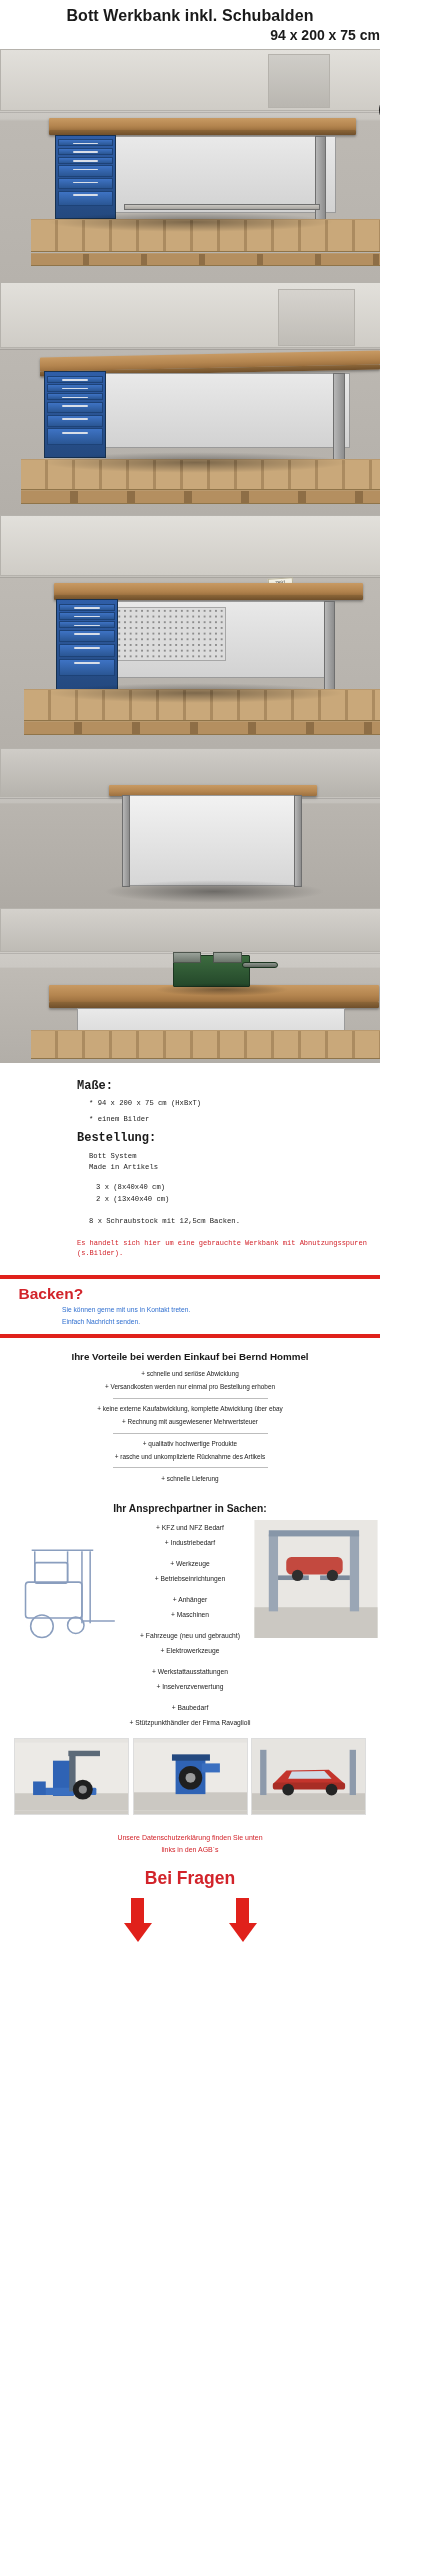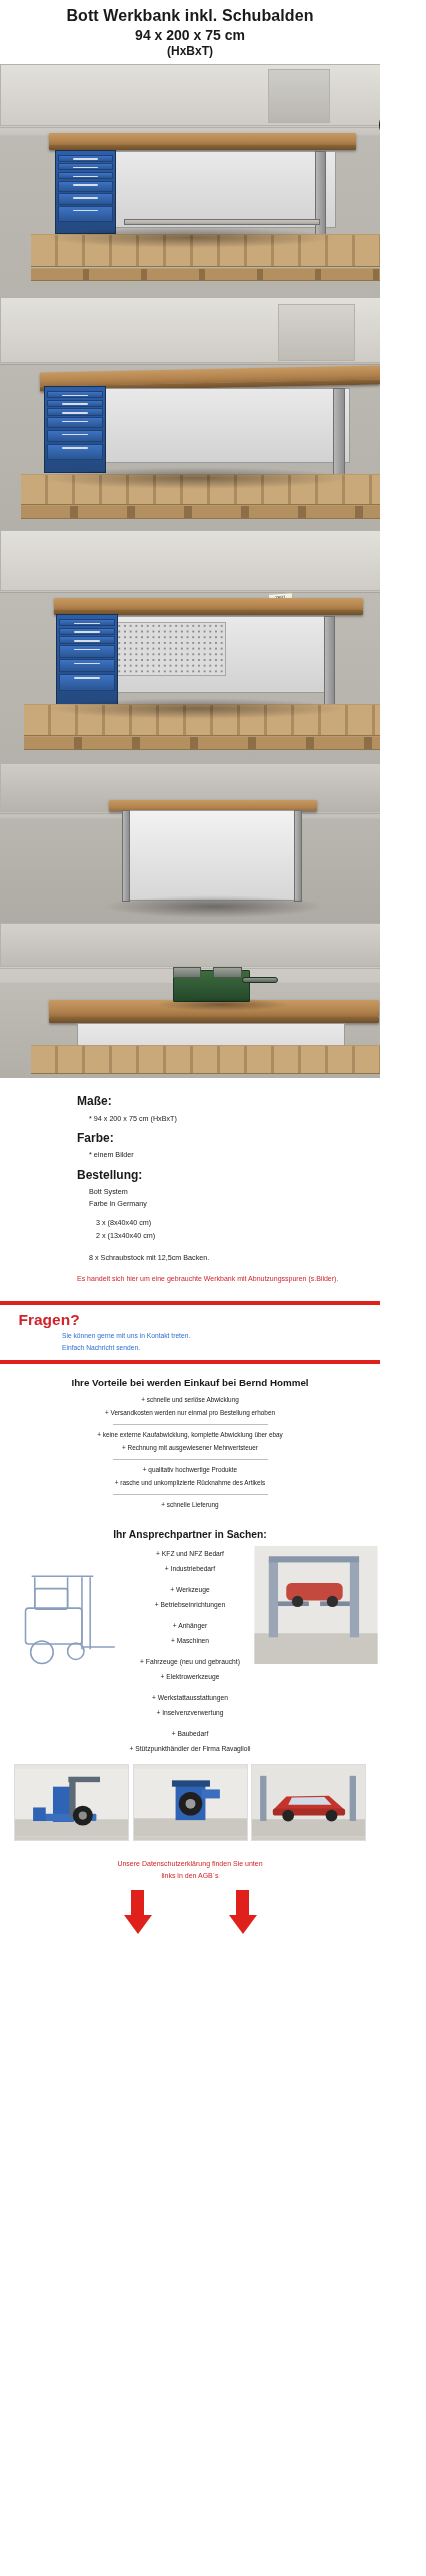--- a/index.html
+++ b/index.html
@@ -30,20 +30,21 @@
     letter-spacing: 0.1px;
     line-height: 1.15;
     color: #1a1a1a;
   }
   .title-sub {
     font-size: 14px;
     font-weight: bold;
     line-height: 1.2;
     color: #1a1a1a;
     margin-top: 1px;
+    text-align: right;
   }
   .title-sub2 {
     font-size: 12px;
     font-weight: bold;
     line-height: 1.2;
     color: #1a1a1a;
     margin-top: 1px;
   }
 
   
@@ -166,20 +167,21 @@
   .tire {
     position: absolute;
     border-radius: 50%;
     background: radial-gradient(circle at 50% 50%, #6a6a6a 0 28%, #2b2b2b 29% 100%);
     border: 0.5px solid #1c1c1c;
   }
 
   
   .specs {
     padding: 9.3px 0 3.1px 0;
+    font-family: Liberation Mono, monospace;
   }
   .spec-head {
     font-size: 12px;
     font-weight: bold;
     color: #1a1a1a;
     padding-left: 77px;
     margin-top: 7.2px;
   }
   .spec-line {
     font-size: 7.2px;
@@ -336,21 +338,20 @@
   }
 </style>
 </head>
 <body>
 
 <div class="page">
 
   <div class="title-block">
     <div class="title-main">Bott Werkbank inkl. Schubalden</div>
     <div class="title-sub">94 x 200 x 75 cm</div>
-    <div class="title-sub2">(HxBxT)</div>
   </div>
 
   <div class="photo ph1">
     <div class="wallpanel" style="left:0;top:0;width:426px;height:62px;"></div>
     <div class="wallpanel" style="left:268px;top:5.2px;width:62px;height:54px;background:linear-gradient(#cfcdc8,#b9b6b0);"></div>
     <div class="tire" style="left:379px;top:44px;width:34px;height:34px;"></div>
     <div class="floor-line" style="top:63px;"></div>
 
     <div class="wood-top" style="left:49px;top:69px;width:307px;height:13.4px;"></div>
     <div class="wood-top" style="left:49px;top:81px;width:307px;height:5.2px;background:linear-gradient(#8c6638,#6f4f2b);"></div>
@@ -442,39 +443,38 @@
     <div class="vise" style="left:242px;top:54px;width:36px;height:6.2px;border-radius:3.1px;background:linear-gradient(#8e968e,#5d655d);"></div>
     <div class="bench-body" style="left:77px;top:100px;width:268px;height:44px;"></div>
     <div class="pallet" style="left:31px;top:122px;width:381px;height:29px;"></div>
     <div class="shadow" style="left:155px;top:75px;width:134px;height:13.4px;"></div>
   </div>
 
   <div class="specs">
     <div class="spec-head">Maße:</div>
     <div class="spec-line">* 94 x 200 x 75 cm (HxBxT)</div>
 
-    <div class="spec-head">Farbe:</div>
     <div class="spec-line">* einem Bilder</div>
 
     <div class="spec-head">Bestellung:</div>
     <div class="spec-line">Bott System</div>
-    <div class="spec-line" style="margin-top:1px;">Farbe in Germany</div>
+    <div class="spec-line" style="margin-top:1px;">Made in Artikels</div>
 
     <div class="spec-line indent" style="margin-top:9.3px;">3 x (8x40x40 cm)</div>
     <div class="spec-line indent" style="margin-top:2.1px;">2 x (13x40x40 cm)</div>
 
     <div class="spec-line" style="margin-top:11.3px;">8 x Schraubstock mit 12,5cm Backen.</div>
 
     <div class="note-red">
       <span>Es handelt sich hier um eine gebrauchte Werkbank mit Abnutzungsspuren (s.Bilder).</span>
     </div>
   </div>
 
   <div class="redbar"></div>
-  <div class="fragen">Fragen?</div>
+  <div class="fragen">Backen?</div>
   <div class="fragen-sub">Sie können gerne mit uns in Kontakt treten.</div>
   <div class="fragen-sub">Einfach Nachricht senden.</div>
   <div class="redbar" style="margin-top:7.2px;"></div>
 
   <div class="adv-head">Ihre Vorteile bei werden Einkauf bei Bernd Hommel</div>
   <div class="adv-list">
     <div>+ schnelle und seriöse Abwicklung</div>
     <div>+ Versandkosten werden nur einmal pro Bestellung erhoben</div>
     <div class="adv-sep"></div>
     <div>+ keine externe Kaufabwicklung, komplette Abwicklung über ebay</div>
@@ -577,20 +577,21 @@
         <path d="M88 64 L160 63 L176 80 L80 80 Z" fill="#cfdbe6"></path>
       </svg>
     </div>
   </div>
 
   <div class="privacy">
     <div>Unsere Datenschutzerklärung finden Sie unten</div>
     <div>links in den AGB´s</div>
   </div>
 
+  <div class="beifragen">Bei Fragen</div>
 
   <div class="arrows">
     <div class="arrow">
       <div class="stem"></div>
         <div class="head"></div>
     </div>
     <div class="arrow">
       <div class="stem"></div>
         <div class="head"></div>
     </div>

